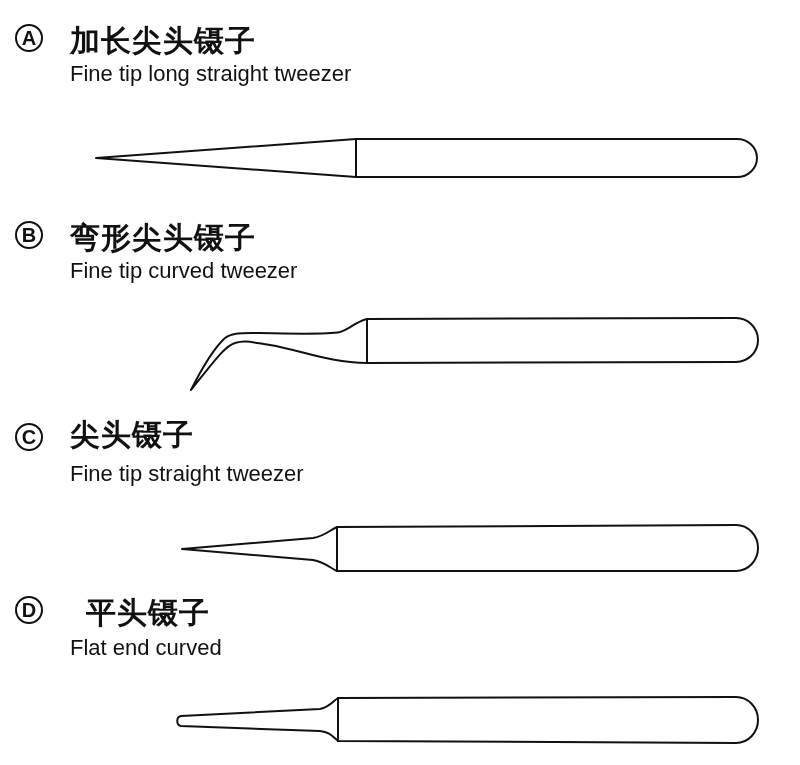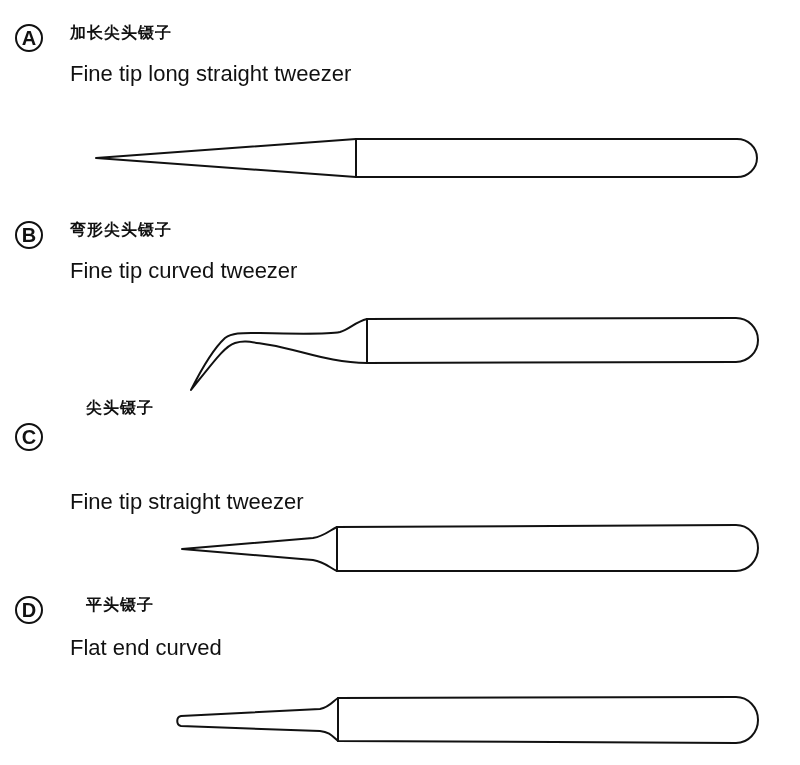--- a/index.html
+++ b/index.html
@@ -1,39 +1,39 @@
 <!DOCTYPE html>
 <html><head>
 <meta charset="utf-8">
 <style>
   html, body { margin: 0; padding: 0; background: #ffffff; }
   body { width: 800px; height: 765px; position: relative; overflow: hidden;
          font-family: "Liberation Sans", "DejaVu Sans", sans-serif; color: #111; }
   .badge { position: absolute; width: 28px; height: 28px; border: 2.5px solid #111;
            border-radius: 50%; box-sizing: border-box; display: flex; align-items: center;
            justify-content: center; font-weight: bold; font-size: 20px; line-height: 1; }
-  .zh { position: absolute; font-family: Liberation Mono, monospace; font-weight: bold;
-        font-size: 16px; line-height: 1; letter-spacing: 1px; }
+  .zh { position: absolute; font-family: Liberation Serif, serif; font-weight: bold;
+        font-size: 30px; line-height: 1; letter-spacing: 1px; }
   .en { position: absolute; font-size: 22px; line-height: 1; color: #111; }
   svg.draw { position: absolute; left: 0; top: 0; }
 </style>
 </head>
 <body>
 
 <div class="badge" style="left:15px; top:24px;">A</div>
 <div class="zh" style="left:70px; top:26px;">加长尖头镊子</div>
 <div class="en" style="left:70px; top:63px;">Fine tip long straight tweezer</div>
 
 <div class="badge" style="left:15px; top:221px;">B</div>
 <div class="zh" style="left:70px; top:223px;text-align:right;">弯形尖头镊子</div>
 <div class="en" style="left:70px; top:260px;text-align:right;">Fine tip curved tweezer</div>
 
 <div class="badge" style="left:15px; top:423px;">C</div>
-<div class="zh" style="left:70px; top:401px;margin-left:16px;">尖头镊子</div>
-<div class="en" style="left:70px; top:463px;margin-top:28px;">Fine tip straight tweezer</div>
+<div class="zh" style="left:70px; top:420px;">尖头镊子</div>
+<div class="en" style="left:70px; top:463px;">Fine tip straight tweezer</div>
 
 <div class="badge" style="left:15px; top:596px;">D</div>
 <div class="zh" style="left:86px; top:598px;">平头镊子</div>
 <div class="en" style="left:70px; top:637px;">Flat end curved</div>
 
 <svg class="draw" width="800" height="765" viewBox="0 0 800 765" fill="none" stroke="#111" stroke-width="2" stroke-linejoin="round" stroke-linecap="round">
 
   <g>
     <path d="M96,158 L356,139 L737,139 A20,19 0 0 1 737,177 L356,177 Z"></path>
     <line x1="356" y1="139" x2="356" y2="177"></line>

